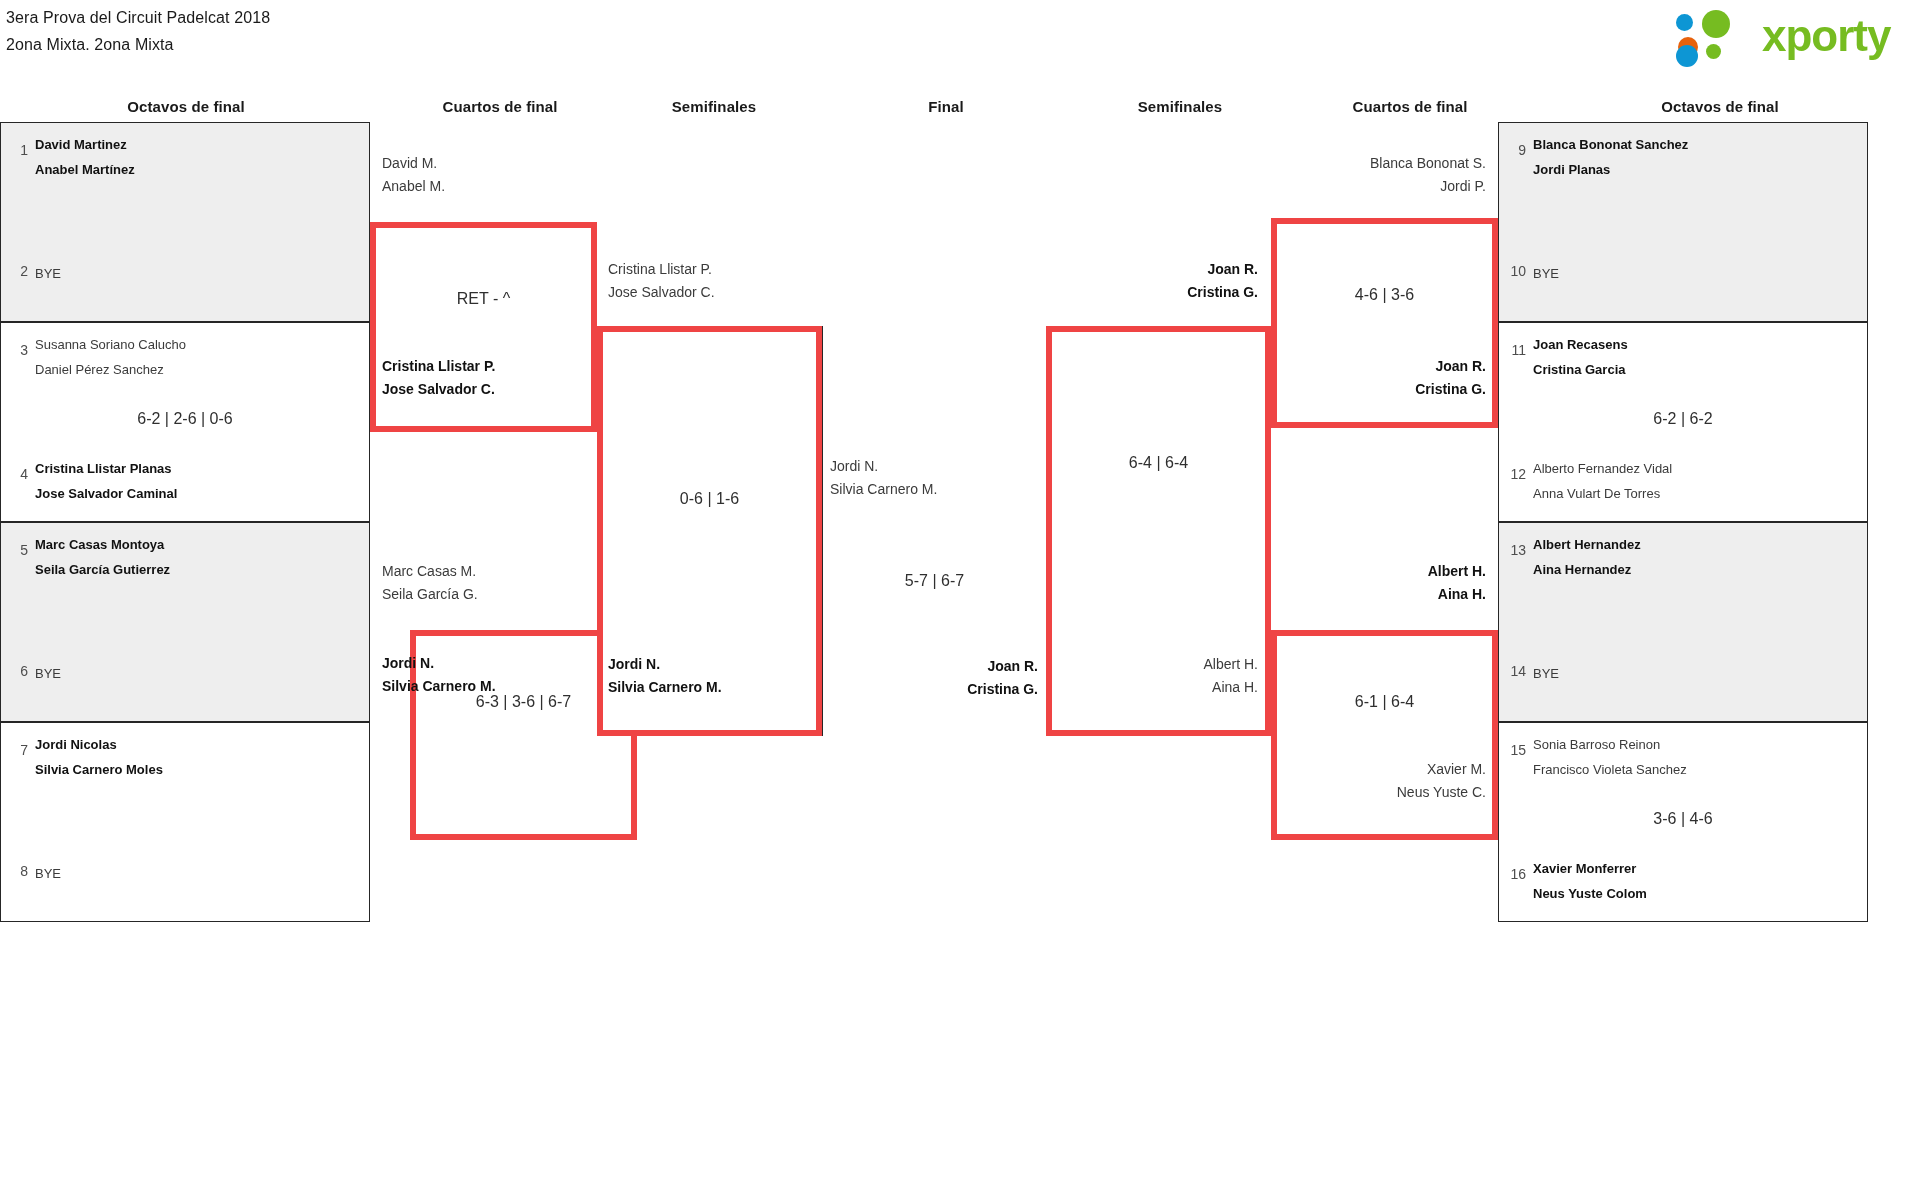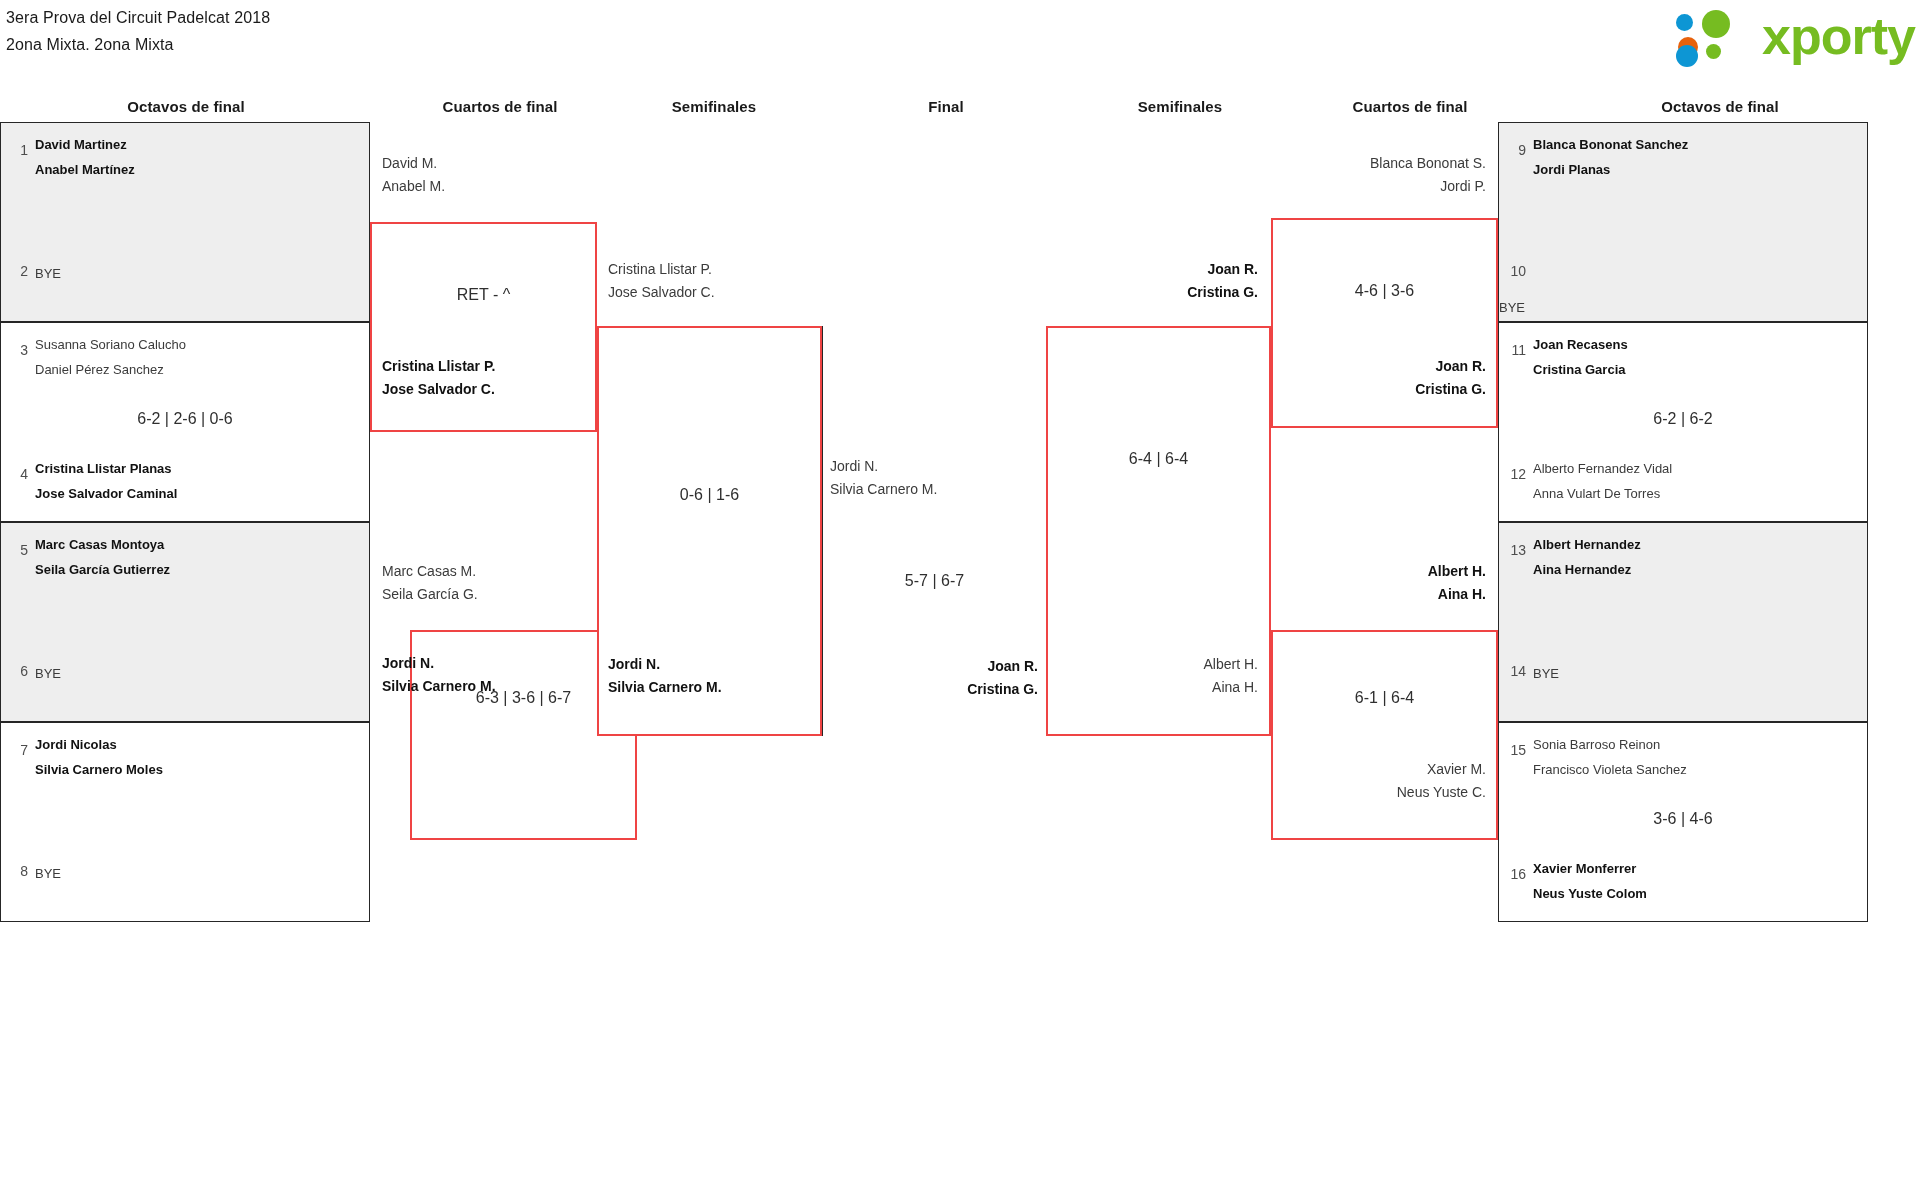--- a/index.html
+++ b/index.html
@@ -16,21 +16,21 @@
   #header { position: absolute; left: 0; top: 0; width: 1920px; height: 95px; }
   #title-block { position: absolute; left: 6px; top: 4px; }
   .title-line { font-size: 16px; font-weight: normal; line-height: 27px; letter-spacing: .1px; }
 
   
   #logo { position: absolute; right: 14px; top: 6px; width: 230px; height: 62px; }
   #logo-dots { position: absolute; left: 0; top: 4px; width: 86px; height: 56px; }
   .dot { position: absolute; border-radius: 50%; }
   #logo-word {
     position: absolute; left: 86px; top: -1px;
-    font-size: 52px; font-weight: bold; color: #76bc21;
+    font-size: 44px; font-weight: bold; color: #76bc21;
     letter-spacing: -1px; line-height: 62px;
   }
 
   
   .round-hd {
     position: absolute; top: 95px; height: 24px;
     font-size: 15px; font-weight: bold; text-align: center;
     line-height: 24px; letter-spacing: .1px;
   }
 
@@ -54,21 +54,21 @@
   .seed-names.win { font-weight: bold; color: #111; }
   .seed-names.lose { font-weight: normal; color: #3b3b3b; }
   .bye-text { font-size: 13px; line-height: 23px; color: #3b3b3b; padding-top: 2px; }
 
   .score {
     position: absolute; text-align: center;
     font-size: 16px; color: #2f2f2f; line-height: 22px; width: 100%;
   }
 
   
-  .cbox { position: absolute; border: 2px solid #ef4444; background: #fff; }
+  .cbox { position: absolute; border: 6px solid #ef4444; background: #fff; }
   .cscore {
     position: absolute; width: 100%; text-align: center;
     font-size: 16px; color: #2f2f2f; line-height: 22px;
   }
   .pname {
     position: absolute; font-size: 14px; line-height: 23px;
   }
   .pname.win { font-weight: bold; color: #111; }
   .pname.lose { font-weight: normal; color: #3b3b3b; }
   .pname.ral { text-align: right; }
@@ -250,21 +250,21 @@
   </div>
 
   <div class="mbox shaded" style="left:1498px; top:122px; width:370px; height:200px;">
     <div class="seed-row" style="top:8px;">
       <div class="seed-num">9</div>
       <div>
         <div class="seed-names win">Blanca Bononat Sanchez</div>
         <div class="seed-names win">Jordi Planas</div>
       </div>
     </div>
-    <div class="seed-row" style="top:137px;flex-direction:column;">
+    <div class="seed-row" style="top:137px;">
       <div class="seed-num" style="padding-top:2px;">10</div>
       <div class="bye-text">BYE</div>
     </div>
   </div>
 
   <div class="mbox plain" style="left:1498px; top:322px; width:370px; height:200px;">
     <div class="seed-row" style="top:8px;">
       <div class="seed-num">11</div>
       <div>
         <div class="seed-names win">Joan Recasens</div>

